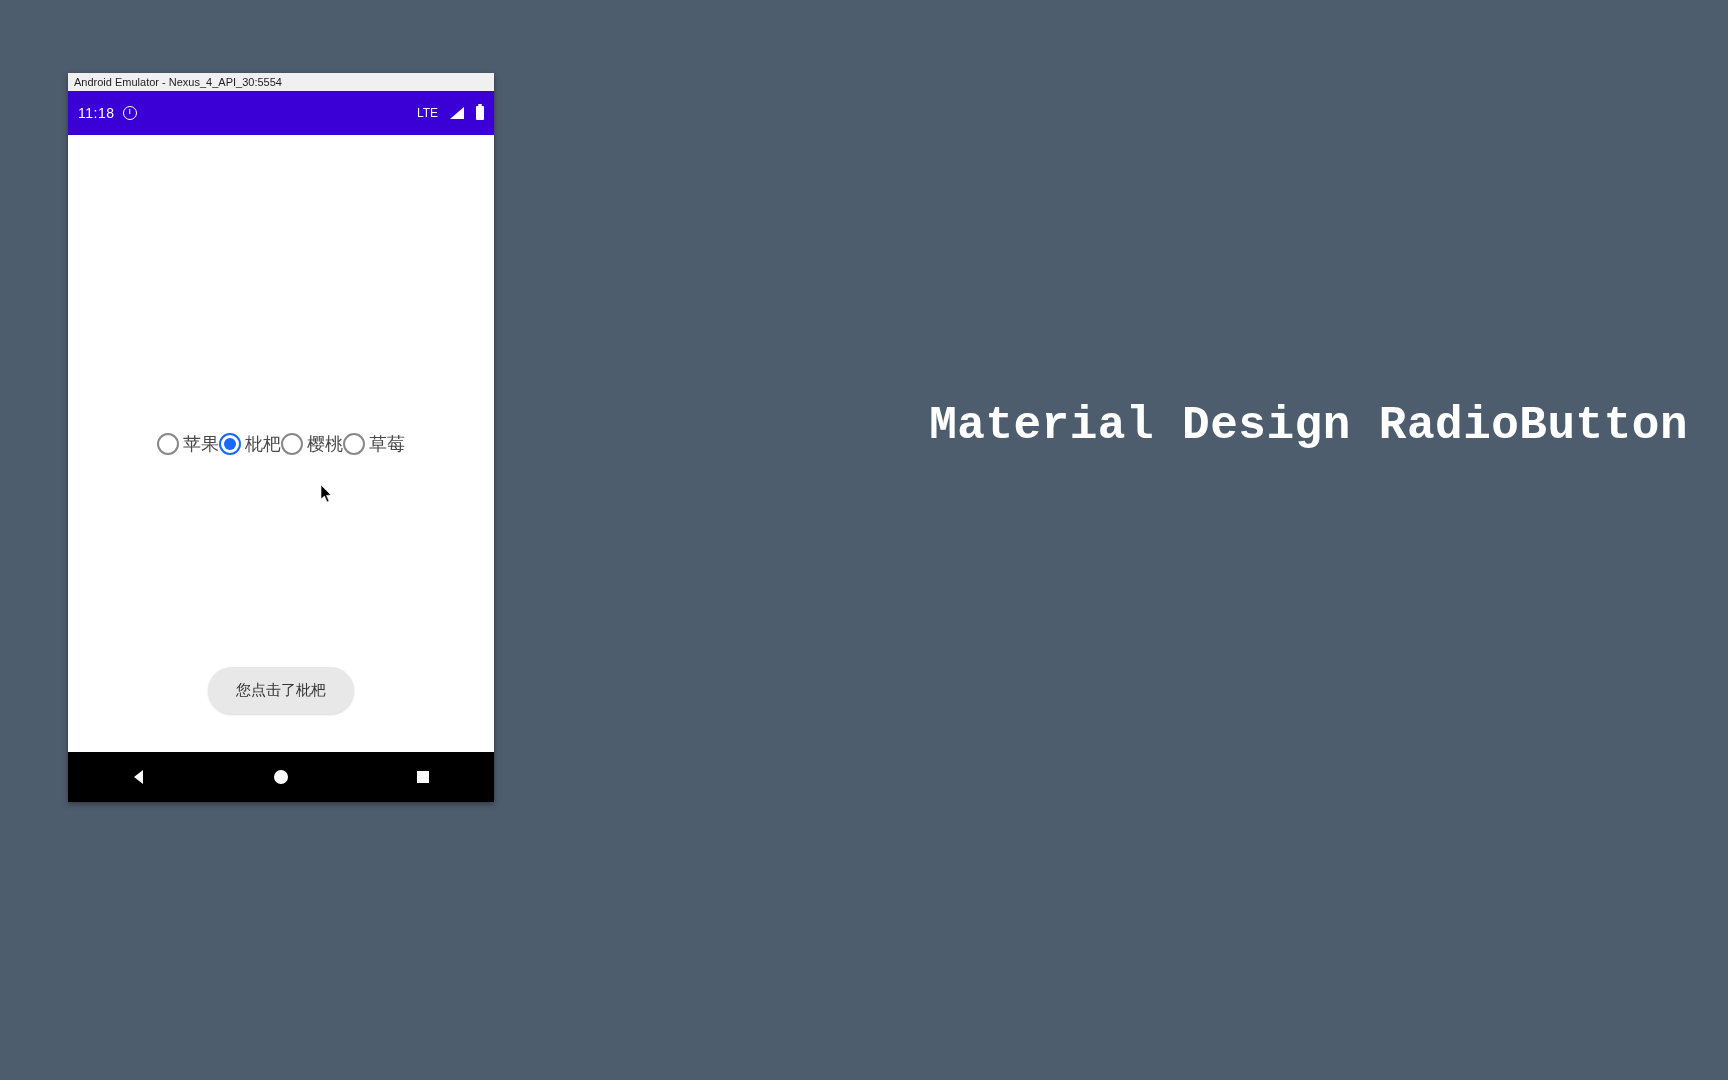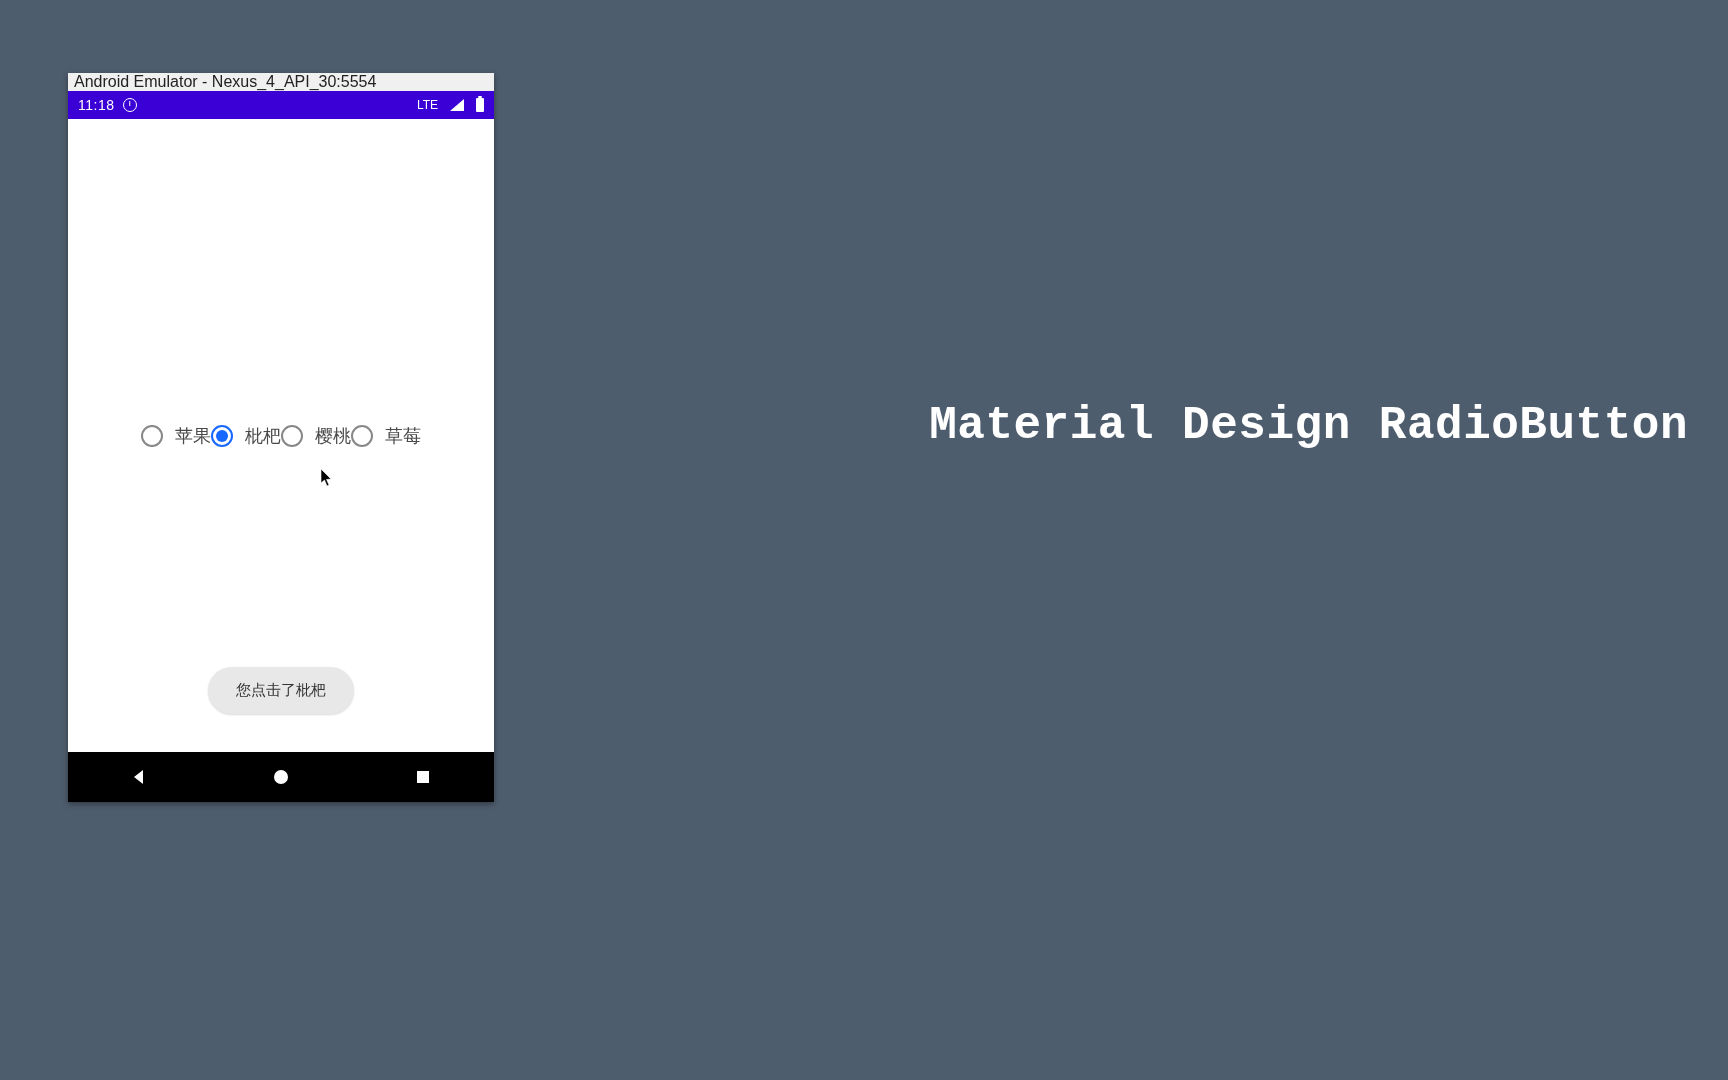--- a/index.html
+++ b/index.html
@@ -20,37 +20,37 @@
     height: 729px;
     background: #000;
     display: flex;
     flex-direction: column;
     box-shadow: 0 2px 6px rgba(0,0,0,0.4);
   }
   .emu-titlebar {
     height: 18px;
     background: #f0f0f0;
     color: #222;
-    font-size: 16px;
+    font-size: 11px;
     line-height: 18px;
     padding: 0 6px;
     font-family: "Segoe UI", Tahoma, sans-serif;
   }
 
   
   .device {
     flex: 1;
     display: flex;
     flex-direction: column;
     background: #fff;
   }
 
   
   .statusbar {
-    height: 28px;
+    height: 44px;
     background: #3a00d6;
     color: #fff;
     display: flex;
     align-items: center;
     padding: 0 10px;
     font-size: 14px;
   }
   .statusbar .left { display:flex; align-items:center; gap:8px; }
   .statusbar .right { margin-left: auto; display:flex; align-items:center; gap:12px; font-size:12px; }
   .statusbar .clock { font-weight: 400; letter-spacing: 0.5px; }
@@ -88,21 +88,21 @@
   }
 
   .radio-row {
     display: flex;
     align-items: center;
     gap: 0px;
   }
   .radio-item {
     display: flex;
     align-items: center;
-    gap: 12px;
+    gap: 4px;
     font-size: 18px;
     color: #4a4a4a;
     cursor: pointer;
   }
   .radio-circle {
     width: 22px; height: 22px; border: 2px solid #888; border-radius: 50%;
     display:flex; align-items:center; justify-content:center;
   }
   .radio-item.selected .radio-circle {
     border-color: #1867ff;

